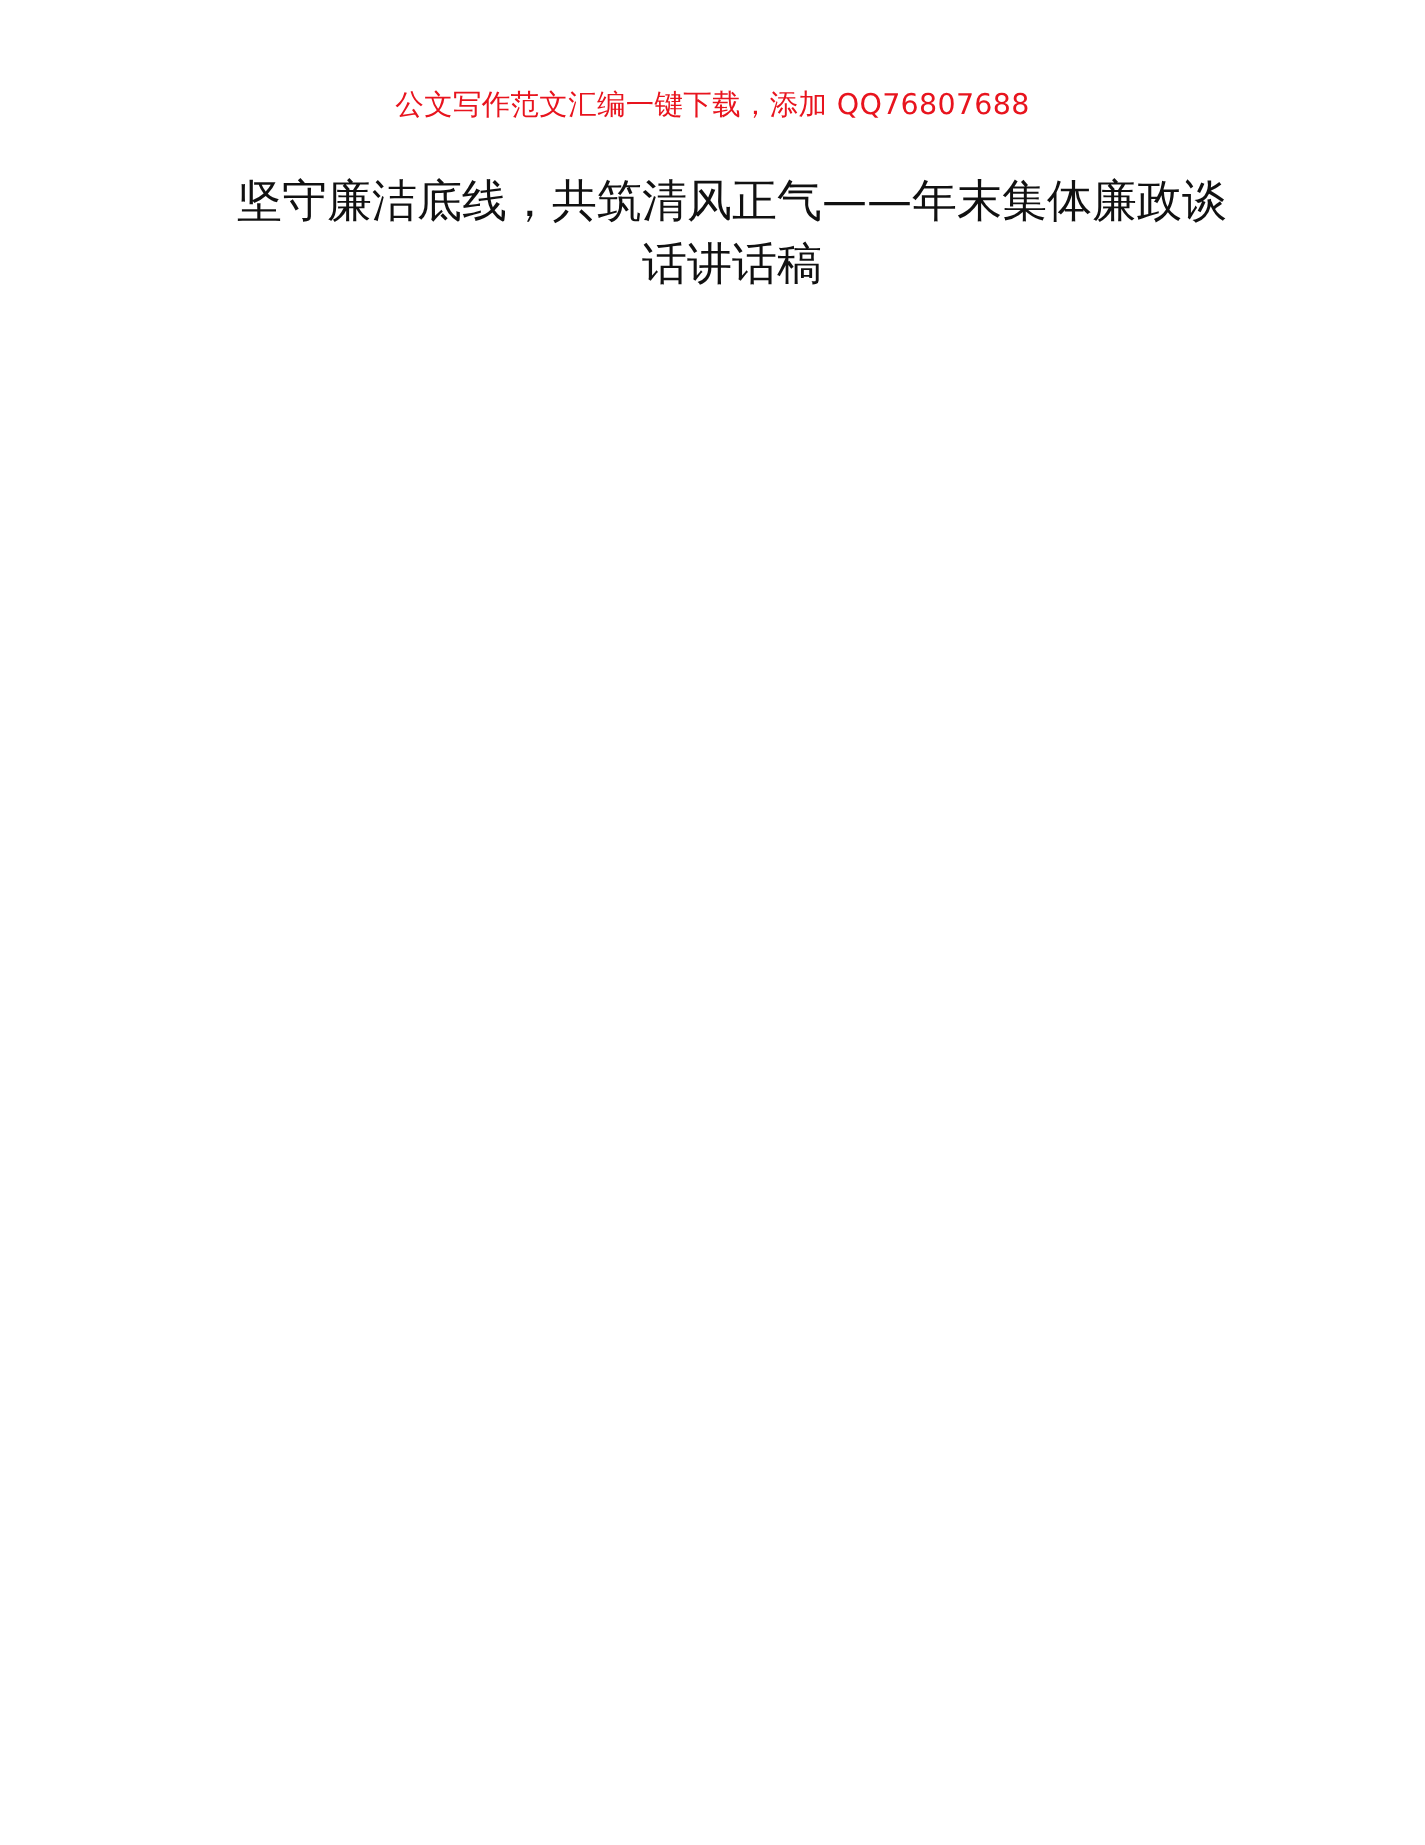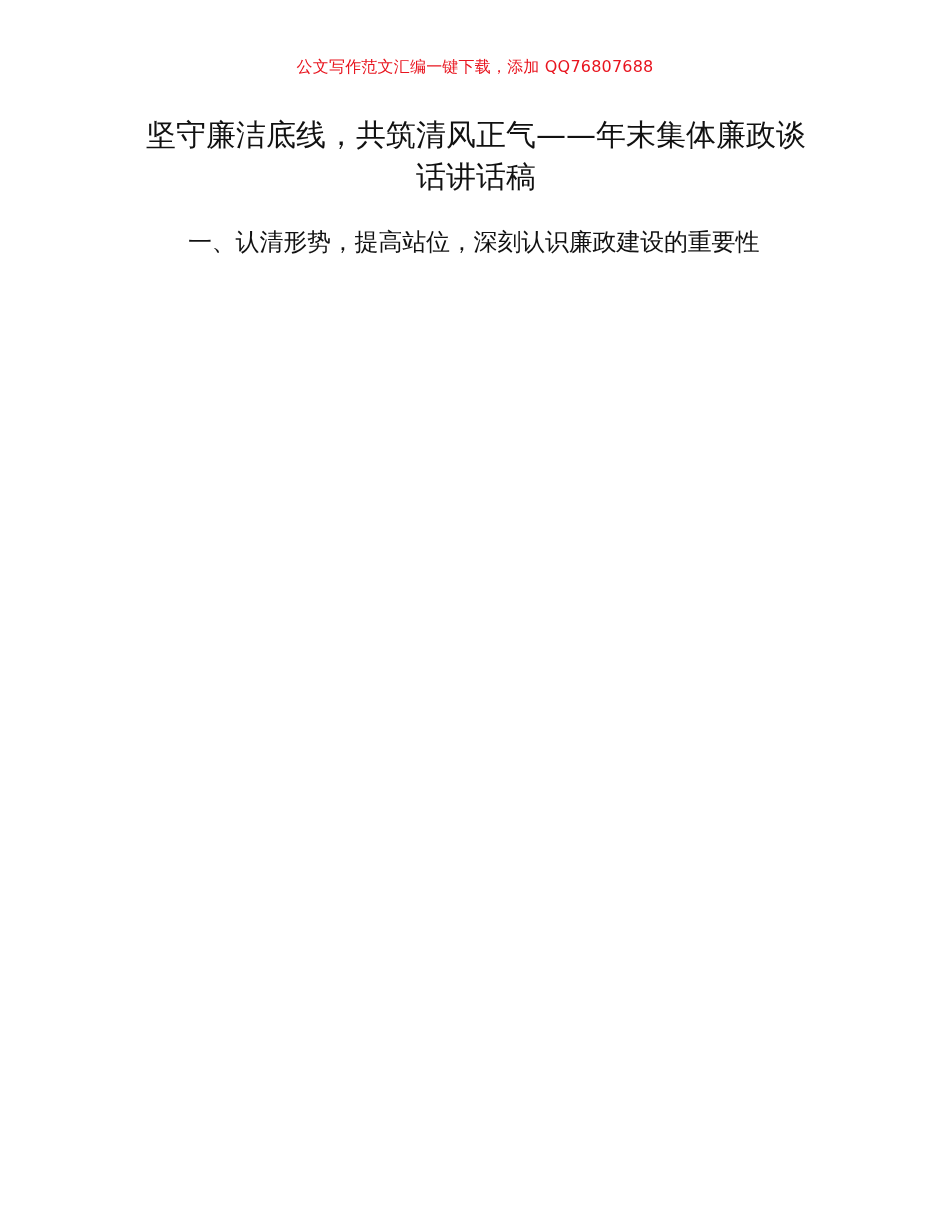--- a/index.html
+++ b/index.html
@@ -1,28 +1,27 @@
 <!DOCTYPE html>
 <html><head>
 <meta charset="utf-8">
 <style>
   html, body { margin: 0; padding: 0; background: #ffffff; }
   body { width: 950px; height: 1230px; position: relative; overflow: hidden;
          font-family: "DejaVu Sans", "Liberation Sans", sans-serif; color: #111111; }
   .banner { position: absolute; top: 57px; left: 0; width: 950px; text-align: center;
-            font-size: 16px; color: #e8141e; letter-spacing: 0.2px; }
-  .title { position: absolute; top: 114px; left: 140px; width: 672px; text-align: center;
+            font-size: 19px; color: #e8141e; letter-spacing: 0.2px; }
+  .title { position: absolute; top: 114px; left: 152px; width: 672px; text-align: center;
            font-size: 30px; line-height: 42px; color: #111111; }
   .content { position: absolute; top: 218px; left: 140px; width: 672px; }
   .para { font-size: 24px; line-height: 48px; margin: 0 0 7px 0; text-indent: 48px;
           text-align: justify; word-break: break-all; letter-spacing: -0.2px; }
   .para.salutation { margin-bottom: 7px; }
 </style>
 </head>
 <body>
 
 <div class="banner">公文写作范文汇编一键下载，添加 QQ76807688</div>
 
 <div class="title">坚守廉洁底线，共筑清风正气——年末集体廉政谈话讲话稿</div>
 
 <div class="content">
-  <p class="para">一、认清形势，提高站位，深刻认识廉政建设的重要性</p>
 </div>
 
 </body></html>

